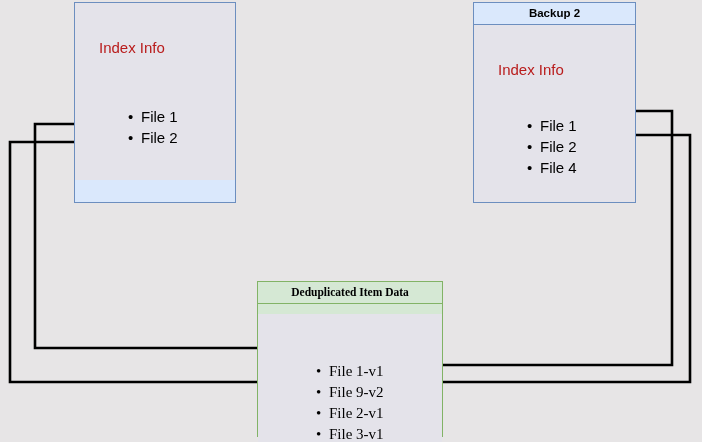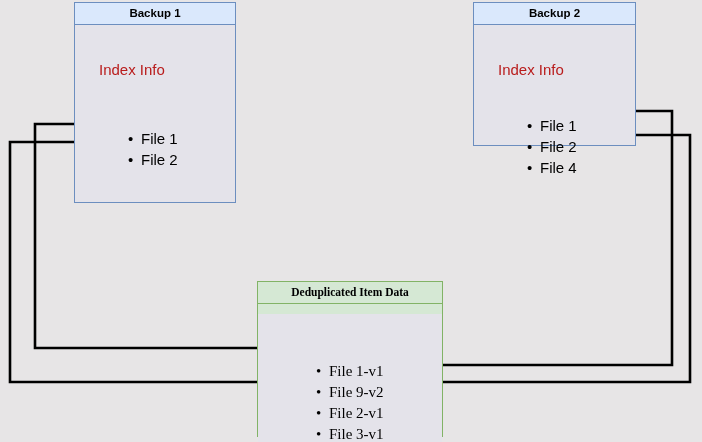--- a/index.html
+++ b/index.html
@@ -102,31 +102,30 @@
     <path d="M122,124 L35,124 L35,348 L300,348" fill="none" stroke="#000000" stroke-width="2.6" marker-end="url(#arrowhead)"></path>
 
     <path d="M122,142 L10,142 L10,382 L300,382" fill="none" stroke="#000000" stroke-width="2.6" marker-end="url(#arrowhead)"></path>
 
     <path d="M594,111 L672,111 L672,365 L397,365" fill="none" stroke="#000000" stroke-width="2.6" marker-end="url(#arrowhead)"></path>
 
     <path d="M594,135 L690,135 L690,382 L397,382" fill="none" stroke="#000000" stroke-width="2.6" marker-end="url(#arrowhead)"></path>
   </svg>
 
   <div class="node" style="left:74px; top:2px; width:162px; height:201px;">
-    <div class="node-title">Backup 1</div>
     <div class="node-body">
       <span class="index-label" style="left:24px; top:36px;">Index Info</span>
       <ul class="file-list" style="left:50px; top:103px;">
         <li>File 1</li>
         <li>File 2</li>
       </ul>
     </div>
   </div>
 
-  <div class="node" style="left:473px; top:2px; width:163px; height:144px;">
+  <div class="node" style="left:473px; top:2px; width:163px; height:201px;">
     <div class="node-title">Backup 2</div>
     <div class="node-body">
       <span class="index-label" style="left:24px; top:36px;">Index Info</span>
       <ul class="file-list" style="left:50px; top:90px;">
         <li>File 1</li>
         <li>File 2</li>
         <li>File 4</li>
       </ul>
     </div>
   </div>

